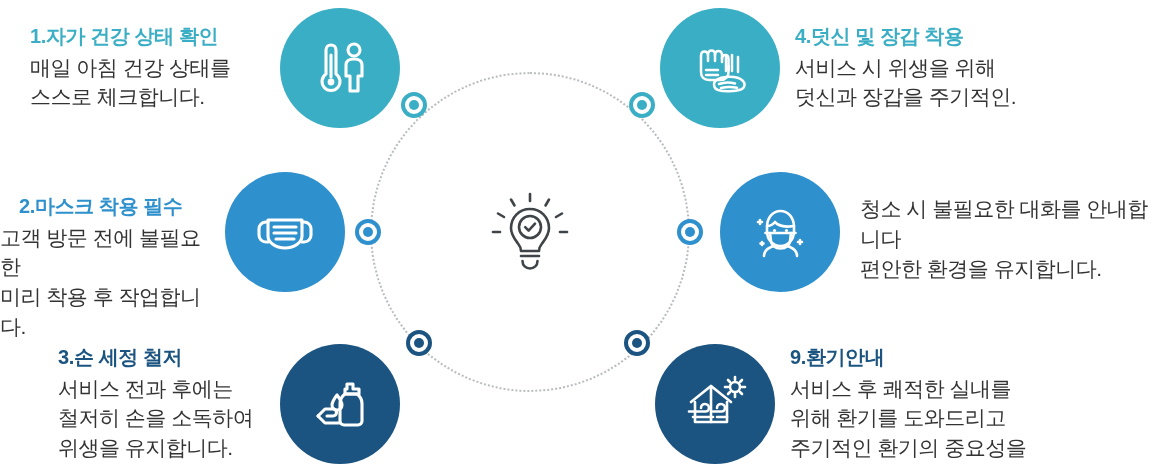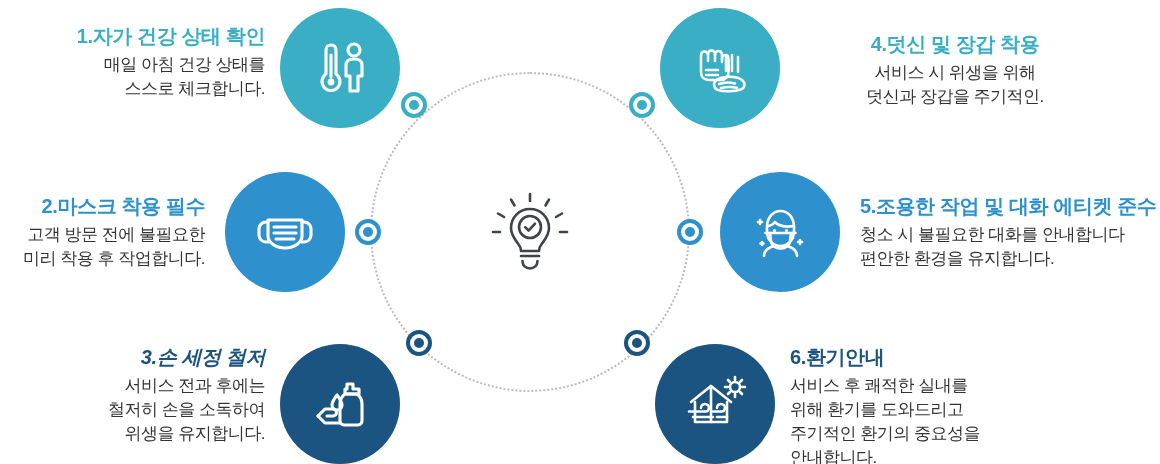--- a/index.html
+++ b/index.html
@@ -70,33 +70,33 @@
     display: flex;
     align-items: center;
     justify-content: center;
   }
   .step-circle svg { display: block; }
 
   
   .step-text {
     position: absolute;
   }
-  .step-text.right-align { text-align: right; }
+  .step-text.right-align { }
   .step-text.left-align  { text-align: left; }
 
   .step-title {
     font-size: 20px;
     font-weight: bold;
     line-height: 1.28;
     margin: 0 0 3px 0;
     white-space: nowrap;
     letter-spacing: -0.4px;
   }
   .step-desc {
-    font-size: 17px;
+    font-size: 21px;
     line-height: 1.42;
     color: #333333;
     margin: 0;
     letter-spacing: -0.5px;
     white-space: pre-line;
   }
 </style>
 </head>
 <body>
 
@@ -180,21 +180,21 @@
       <svg width="62" height="62" viewBox="0 0 62 62" fill="none" stroke="#ffffff" stroke-width="3.1" stroke-linecap="round" stroke-linejoin="round">
         <path d="M38 11 L44 11 L44 16 L50 16 L50 21 L36 21 L36 16 L38 16 Z"></path>
         <path d="M36 21 C32.5 23.5 31 27 31 31 L31 48 C31 50.5 33 52 35 52 L49 52 C51 52 53 50.5 53 48 L53 31 C53 27 51.5 23.5 48 21 Z"></path>
         <path d="M28 22 C25 26 23 29 23 32 C23 35 25.3 37 28 37 C30.7 37 33 35 33 32 C33 29 31 26 28 22 Z"></path>
         <path d="M9 43 L16 36 L24 36 C26 36 27.5 37.5 27.5 39.5 C27.5 41.5 26 43 24 43 L18 43"></path>
         <path d="M9 43 L16 50 L30 50"></path>
       </svg>
     </span>
   </div>
   <div class="step-text right-align" style="left:58px; top:345px; width:207px;">
-    <div class="step-title" style="color:#1b5480;font-style:italic;">3.손 세정 철저</div>
+    <div class="step-title" style="color:#1b5480;">3.손 세정 철저</div>
     <div class="step-desc">서비스 전과 후에는
 철저히 손을 소독하여
 위생을 유지합니다.</div>
   </div>
 
   <div class="step-circle" style="left:660px; top:8px; background:#3aaec4;">
     <span>
       <svg width="64" height="64" viewBox="0 0 64 64" fill="none" stroke="#ffffff" stroke-width="2.5" stroke-linecap="round" stroke-linejoin="round">
         <path d="M13 20 C13 17 14.5 15.5 16.5 15.5 C18.5 15.5 20 17 20 20 L20 25"></path>
         <path d="M20 19 C20 16 21.5 14.5 23.5 14.5 C25.5 14.5 27 16 27 19 L27 25"></path>
@@ -205,21 +205,21 @@
         <line x1="18" y1="39" x2="30" y2="39"></line>
         <path d="M38 20 L38 35"></path>
         <path d="M44 19 L44 35"></path>
         <path d="M50 21 L50 36"></path>
         <path d="M26 48 C26 44.5 31 41.5 38 41 C45 40.5 52 42 55 45 C57.5 47.5 57 52 53 53.5 C47 55.5 36 56 30 54 C27 53 26 50.5 26 48 Z"></path>
         <path d="M31 48 C35 46.5 42 46 47 47.5"></path>
         <path d="M33 52 C37.5 51 44 50.8 49 51.8"></path>
       </svg>
     </span>
   </div>
-  <div class="step-text left-align" style="left:795px; top:32px; width:320px;text-align:center;">
+  <div class="step-text left-align" style="left:795px; top:24px; width:320px;">
     <div class="step-title" style="color:#3aaec4;">4.덧신 및 장갑 착용</div>
     <div class="step-desc">서비스 시 위생을 위해
 덧신과 장갑을 주기적인.</div>
   </div>
 
   <div class="step-circle" style="left:720px; top:172px; background:#2e90cc;">
     <span>
       <svg width="64" height="64" viewBox="0 0 64 64" fill="none" stroke="#ffffff" stroke-width="2.6" stroke-linecap="round" stroke-linejoin="round">
         <path d="M19 27 C19 17.5 25 11 32.5 11 C40 11 46 17.5 46 27 L46 31 C46 40 40 46 32.5 46 C25 46 19 40 19 31 Z"></path>
         <path d="M19 26 C22 26 25 24.5 27 22 C29.5 25.5 36.5 27.5 46 26"></path>
@@ -230,21 +230,20 @@
         <path d="M22 33 L43 33 L42 41 C42 45 38 48.5 32.5 48.5 C27 48.5 23 45 23 41 Z"></path>
         <path d="M16 56 C16 50 22 46.5 28 45.5"></path>
         <path d="M49 56 C49 50 43 46.5 37 45.5"></path>
         <path d="M12 20 L12 24 M10 22 L14 22"></path>
         <path d="M52 40 L52 44 M50 42 L54 42"></path>
         <path d="M14 42 L14 45 M12.5 43.5 L15.5 43.5"></path>
       </svg>
     </span>
   </div>
   <div class="step-text left-align" style="left:860px; top:194px; width:300px;">
-    <div class="step-title" style="color:#2e90cc;">5.조용한 작업 및 대화 에티켓 준수</div>
     <div class="step-desc">청소 시 불필요한 대화를 안내합니다
 편안한 환경을 유지합니다.</div>
   </div>
 
   <div class="step-circle" style="left:655px; top:344px; background:#1b5480;">
     <span>
       <svg width="64" height="64" viewBox="0 0 64 64" fill="none" stroke="#ffffff" stroke-width="2.6" stroke-linecap="round" stroke-linejoin="round">
         <path d="M8 30 L28 14 L48 30"></path>
         <path d="M12 30 L12 50 L44 50 L44 30"></path>
         <path d="M28 14 L28 50"></path>
@@ -260,20 +259,20 @@
         <line x1="42" y1="15" x2="45" y2="15"></line>
         <line x1="59" y1="15" x2="62" y2="15"></line>
         <line x1="45" y1="8" x2="47" y2="10"></line>
         <line x1="57" y1="20" x2="59" y2="22"></line>
         <line x1="59" y1="8" x2="57" y2="10"></line>
         <line x1="47" y1="20" x2="45" y2="22"></line>
       </svg>
     </span>
   </div>
   <div class="step-text left-align" style="left:790px; top:345px; width:330px;">
-    <div class="step-title" style="color:#1b5480;">6.환기안내</div>
+    <div class="step-title" style="color:#1b5480;">9.환기안내</div>
     <div class="step-desc">서비스 후 쾌적한 실내를
 위해 환기를 도와드리고
 주기적인 환기의 중요성을
 안내합니다.</div>
   </div>
 
 </div>
 
 </body></html>

